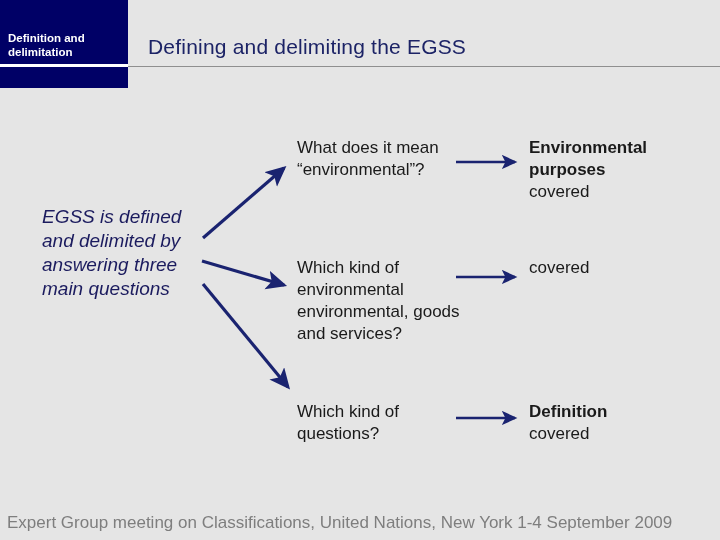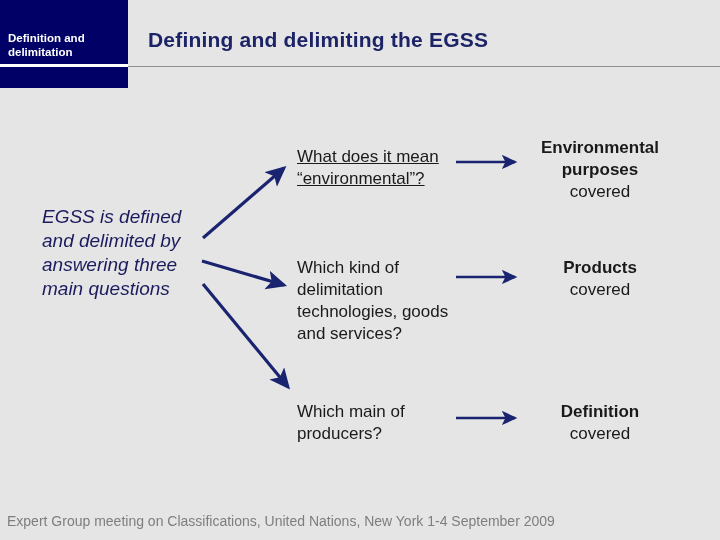--- a/index.html
+++ b/index.html
@@ -11,46 +11,46 @@
     --divider:#8f8f8f;
   }
   html,body{margin:0;padding:0;}
   body{background:#fff;font-family:"Liberation Sans", sans-serif;}
   .slide{position:relative;width:720px;height:540px;background:#e5e5e5;overflow:hidden;}
 
   .corner-box{position:absolute;left:0;top:0;width:128px;height:88px;background:var(--navy-box);}
   .corner-label{position:absolute;left:8px;top:31px;width:112px;color:#ffffff;
     font-size:11.5px;font-weight:bold;line-height:14px;}
 
-  .slide-title{position:absolute;left:148px;top:28px;width:560px;color:var(--title-text);
-    font-size:21px;font-weight:bold;letter-spacing:0.2px;}
+  .slide-title{position:absolute;left:148px;top:35px;width:560px;color:var(--title-text);
+    font-size:21px;font-weight:normal;letter-spacing:0.2px;}
 
   .divider-gray{position:absolute;left:126px;top:65.5px;width:594px;height:1.6px;background:var(--divider);}
   .divider-white{position:absolute;left:0;top:64px;width:128px;height:3px;background:#ffffff;}
 
   .intro-text{position:absolute;left:42px;top:205px;width:170px;color:#1b1b5e;
     font-size:19px;font-style:italic;line-height:24px;}
 
   .arrow-layer{position:absolute;left:0;top:0;width:720px;height:540px;}
 
   .question{position:absolute;left:297px;width:165px;color:var(--body-text);
     font-size:17px;line-height:22px;}
-  .q1{top:146px;text-decoration:underline;}
+  .q1{top:137px;}
   .q2{top:257px;}
   .q3{top:401px;}
 
   .answer{position:absolute;left:529px;width:142px;color:var(--body-text);
-    font-size:17px;line-height:22px;text-align:center;}
+    font-size:17px;line-height:22px;}
   .answer .answer-bold{display:block;font-weight:bold;}
   .a1{top:137px;}
   .a2{top:257px;}
   .a3{top:401px;}
 
   .footer{position:absolute;left:7px;top:513px;width:700px;color:var(--footer-text);
-    font-size:14px;}
+    font-size:17px;}
 </style>
 </head>
 <body>
 
 <div class="slide">
 
   <div class="corner-box">
     <div class="corner-label">Definition and delimitation</div>
   </div>
 
@@ -69,28 +69,28 @@
     </defs>
     <line x1="203" y1="238" x2="284" y2="168" stroke="#1a2370" stroke-width="3.2" marker-end="url(#ah)"></line>
     <line x1="202" y1="261" x2="284" y2="285" stroke="#1a2370" stroke-width="3.2" marker-end="url(#ah)"></line>
     <line x1="203" y1="284" x2="288" y2="387" stroke="#1a2370" stroke-width="3.2" marker-end="url(#ah)"></line>
     <line x1="456" y1="162" x2="515" y2="162" stroke="#1a2370" stroke-width="2.4" marker-end="url(#ah)"></line>
     <line x1="456" y1="277" x2="515" y2="277" stroke="#1a2370" stroke-width="2.4" marker-end="url(#ah)"></line>
     <line x1="456" y1="418" x2="515" y2="418" stroke="#1a2370" stroke-width="2.4" marker-end="url(#ah)"></line>
   </svg>
 
   <div class="question q1">What does it mean “environmental”?</div>
-  <div class="question q2">Which kind of delimitation technologies, goods and services?</div>
-  <div class="question q3">Which main of producers?</div>
+  <div class="question q2">Which kind of environmental environmental, goods and services?</div>
+  <div class="question q3">Which kind of questions?</div>
 
   <div class="answer a1">
     <span class="answer-bold">Environmental purposes</span><span>covered</span>
   </div>
   <div class="answer a2">
-    <span class="answer-bold">Products</span><span>covered</span>
+    <span>covered</span>
   </div>
   <div class="answer a3">
     <span class="answer-bold">Definition</span><span>covered</span>
   </div>
 
   <div class="footer">Expert Group meeting on Classifications, United Nations, New York 1-4 September 2009</div>
 
 </div>
 
 </body></html>

